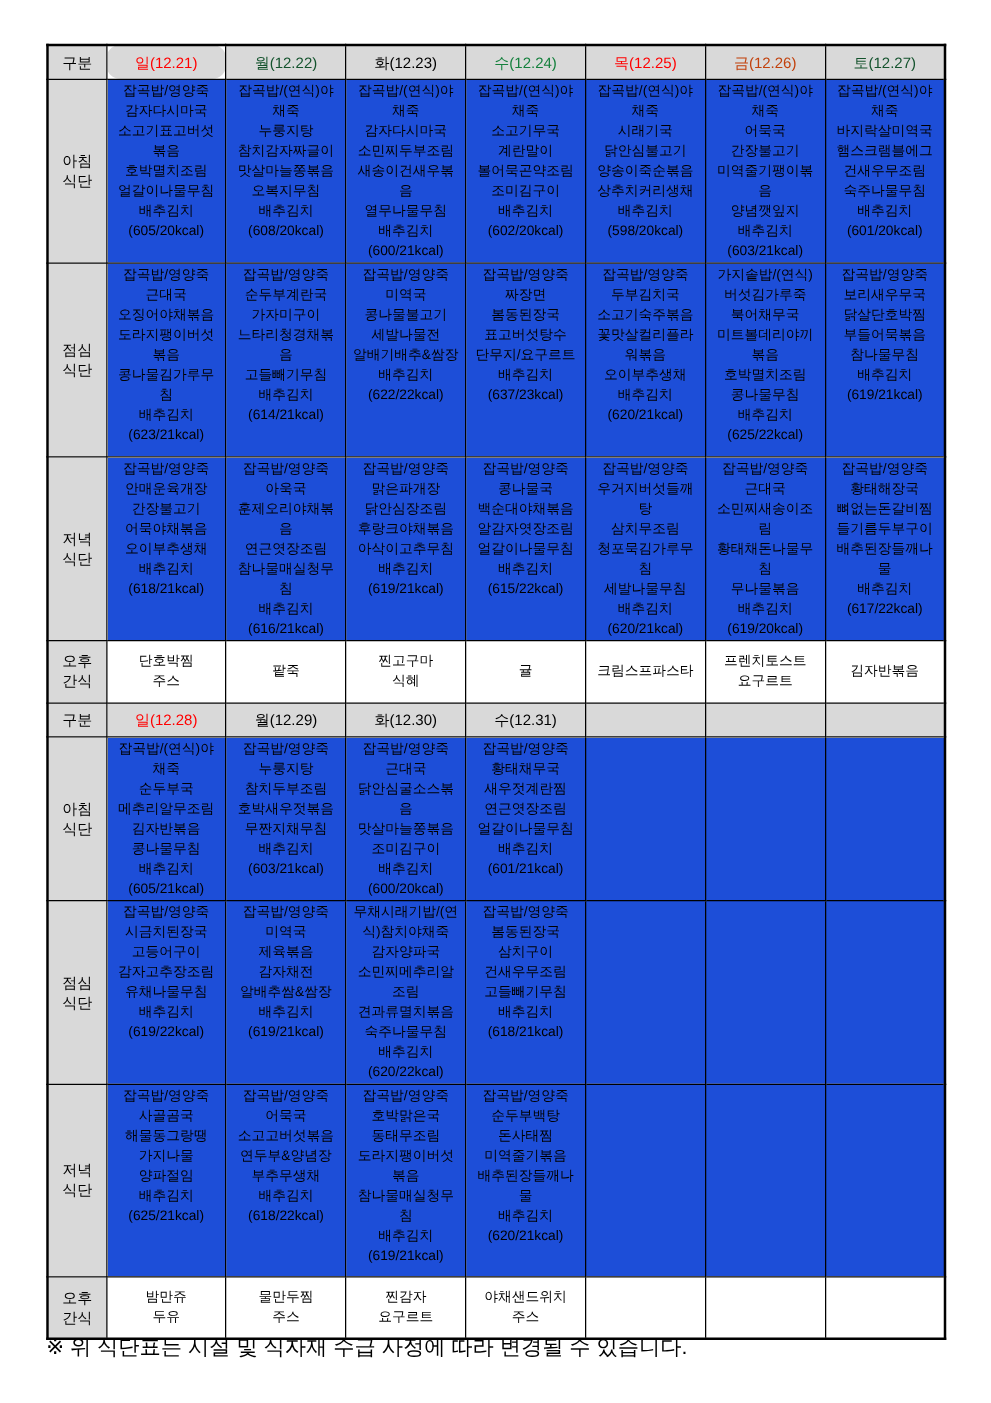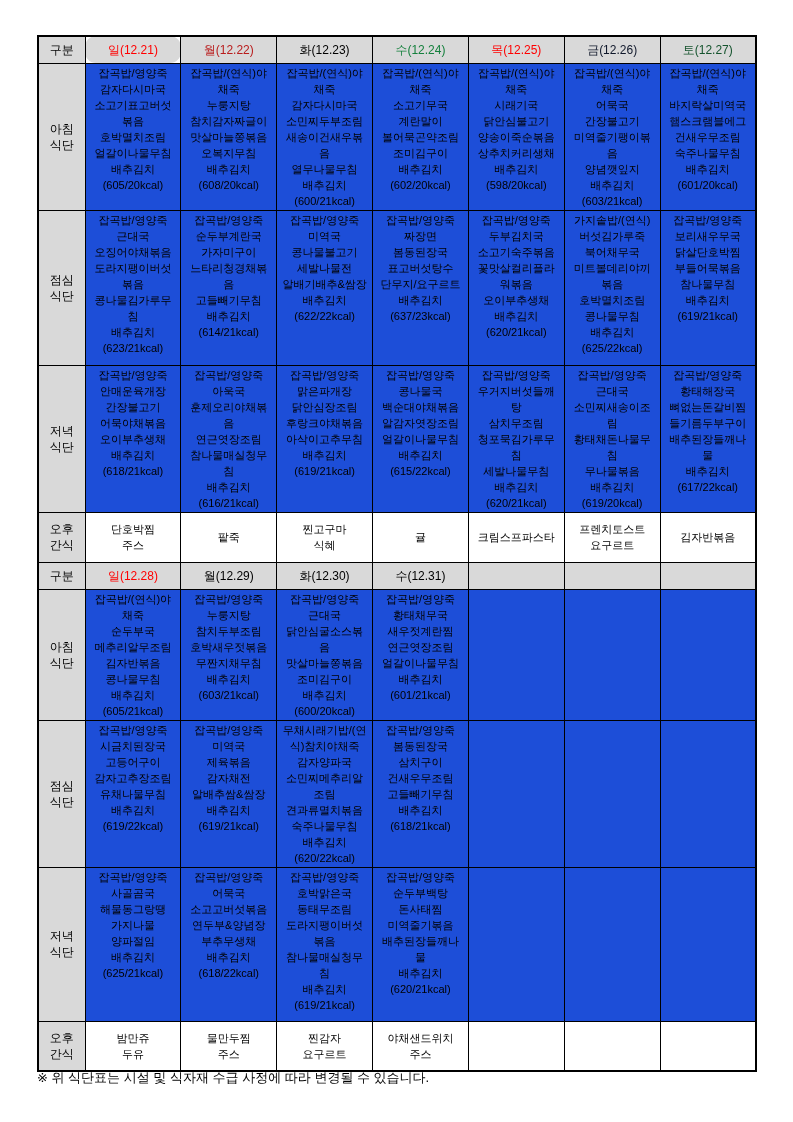--- a/index.html
+++ b/index.html
@@ -23,21 +23,21 @@
   }
   .menu-table th.rowlab, .menu-table th.dayhead {
     background:#d9d9d9;
     vertical-align:middle;
     font-size:12px;
   }
   .menu-table td.menu  { vertical-align:top; background:#1d4ed8; }
   .menu-table td.snack { vertical-align:middle; background:#fff; }
   .footnote {
     position:absolute; left:37px; top:1069px;
-    font-size:13px; line-height:18px;
+    font-size:17px; line-height:18px;
     white-space:pre;
   }
 </style>
 </head>
 <body>
 
 <div class="sheet">
 
   <table class="menu-table">
     <colgroup>
@@ -48,25 +48,25 @@
         <col>
         <col>
         <col>
         <col>
     </colgroup>
 
     <tbody>
         <tr style="height:27px">
       <th class="rowlab">구분</th>
       <th class="dayhead" style="color: rgb(255, 0, 0); border-radius: 11px;">일(12.21)</th>
-      <th class="dayhead" style="color: #b91c1c;">월(12.22)</th>
+      <th class="dayhead" style="color: #14532d;">월(12.22)</th>
       <th class="dayhead" style="color: rgb(0, 0, 0);">화(12.23)</th>
       <th class="dayhead" style="color: #15803d;">수(12.24)</th>
       <th class="dayhead" style="color: rgb(255, 0, 0);">목(12.25)</th>
-      <th class="dayhead" style="color: #0f172a; margin-left: 19px;">금(12.26)</th>
+      <th class="dayhead" style="color: #c2410c; margin-left: 19px;">금(12.26)</th>
       <th class="dayhead" style="color: #14532d;">토(12.27)</th>
     </tr>
 
     <tr style="height:145px">
       <th class="rowlab">아침
 식단</th>
       <td class="menu">잡곡밥/영양죽
 감자다시마국
 소고기표고버섯
 볶음

